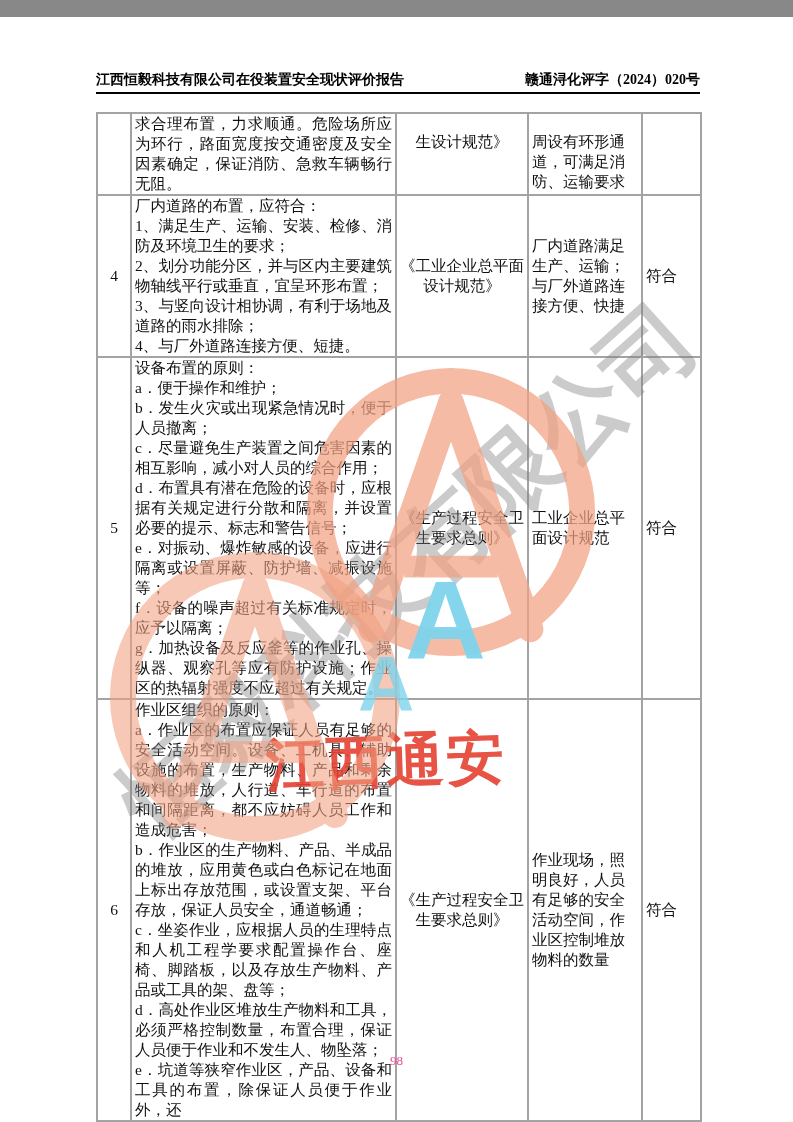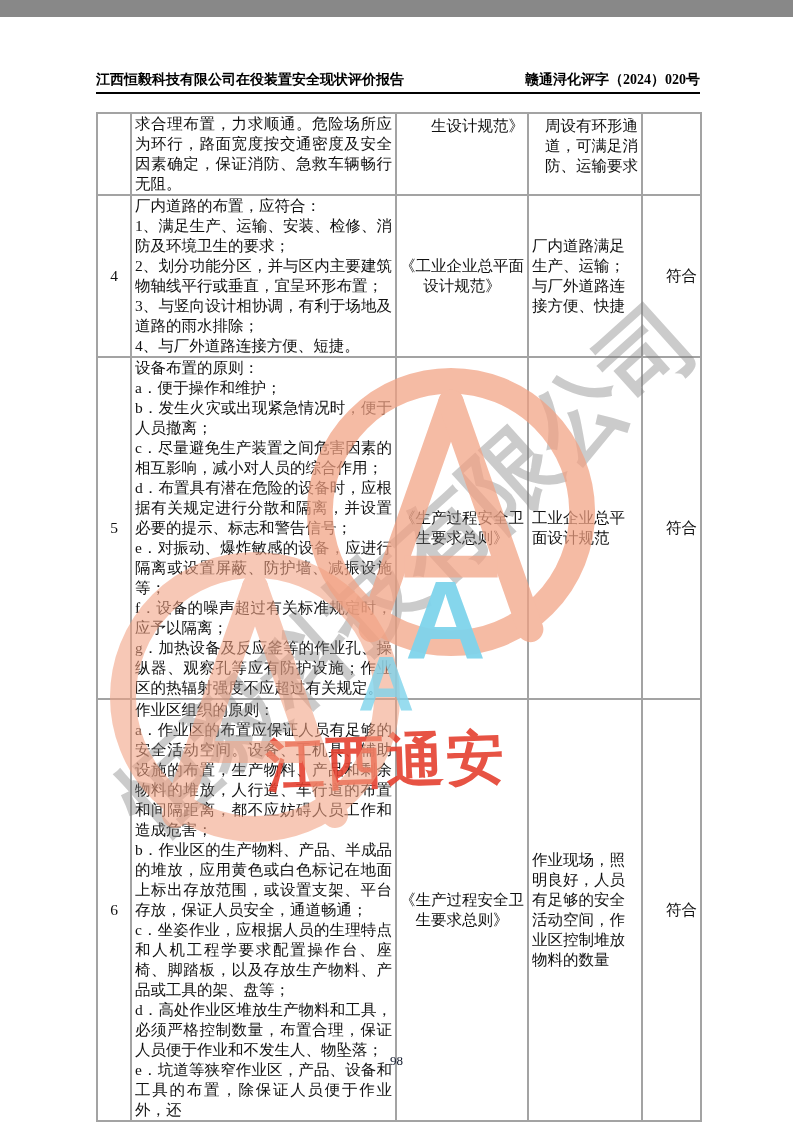--- a/index.html
+++ b/index.html
@@ -24,28 +24,28 @@
     border:2px solid #a3a3a3; font-size:15.5px; line-height:20px;
     color:#101010; padding:0 3px; overflow:hidden;
   }
   td.c-no   { text-align:center; vertical-align:middle; }
   td.c-req  {
     white-space:pre-line; text-align:justify; vertical-align:top;
     padding:1px 5px 1px 6px;
   }
   td.c-std  { text-align:center; vertical-align:middle; padding:0 4px; }
   td.c-sta  { text-align:left;  vertical-align:middle; padding:0 4px;border-radius:21px; }
-  td.c-con  { text-align:right; vertical-align:middle; }
-  tr.r-cont td.c-std, tr.r-cont td.c-sta { vertical-align:top; padding-top:2px;text-align:right; }
+  td.c-con  { text-align:left; vertical-align:middle; }
+  tr.r-cont td.c-std, tr.r-cont td.c-sta { vertical-align:top; padding-top:18px; }
   tr.h65  { height:65px; }  tr.h158 { height:158px; }
   tr.h319 { height:319px; } tr.h398 { height:398px; }
   
   .footer {
     position:absolute; left:0; top:1036px; width:100%;
-    text-align:center; font-size:13px; color:#0f172a;
+    text-align:center; font-size:13px; color:#ec4899;
   }
   
   .wm-layer { position:absolute; inset:0; pointer-events:none; }
   .wm-gray {
     position:absolute; left:408px; top:552px;
     transform:translate(-50%,-50%) rotate(-42deg);
     font-size:92px; font-weight:bold; white-space:nowrap;
     color:rgba(125,125,125,0.40); letter-spacing:0; z-index:1;
   }
   .wm-red {

